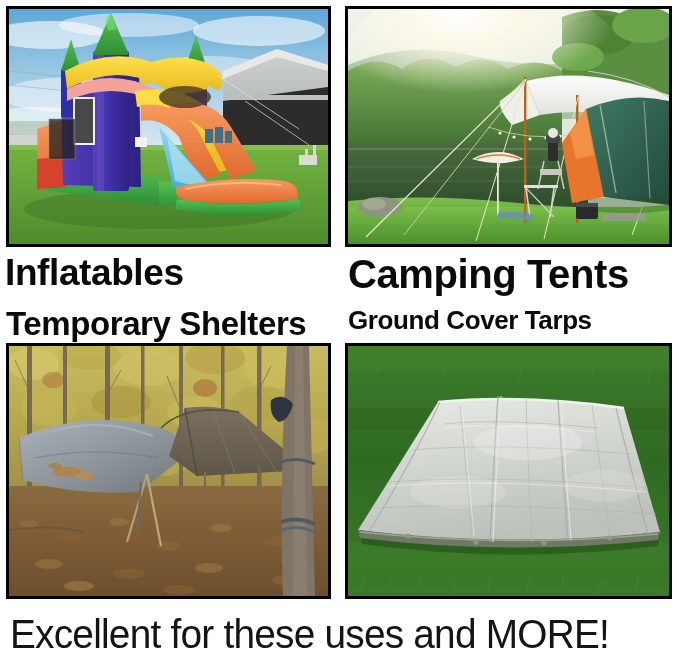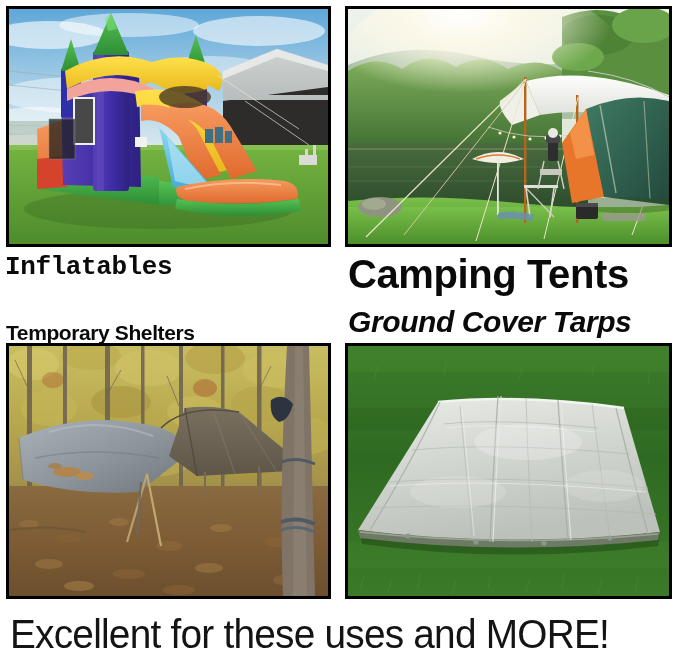--- a/index.html
+++ b/index.html
@@ -40,24 +40,24 @@
 
   
   .label {
     position: absolute;
     font-family: "Liberation Sans", sans-serif;
     font-weight: bold;
     color: #0a0a0a;
     white-space: nowrap;
     letter-spacing: -0.4px;
   }
-  #label-inflatables { left: 5px;   top: 252px; font-size: 26px; font-family: Liberation Mono, monospace; }
+  #label-inflatables { left: 5px;   top: 252px; font-size: 37px; }
   #label-camping     { left: 348px; top: 252px; font-size: 40px; }
-  #label-shelters    { left: 6px;   top: 305px; font-size: 21px; margin-top: 16px; }
-  #label-groundcover { left: 348px; top: 305px; font-size: 30px; font-style: italic; }
+  #label-shelters    { left: 6px;   top: 305px; font-size: 33px; }
+  #label-groundcover { left: 348px; top: 305px; font-size: 26px; }
 
   
   #bottom-caption {
     position: absolute;
     left: 10px;
     top: 612px;
     width: 660px;
     font-size: 40px;
     font-weight: 300;
     color: #141414;

